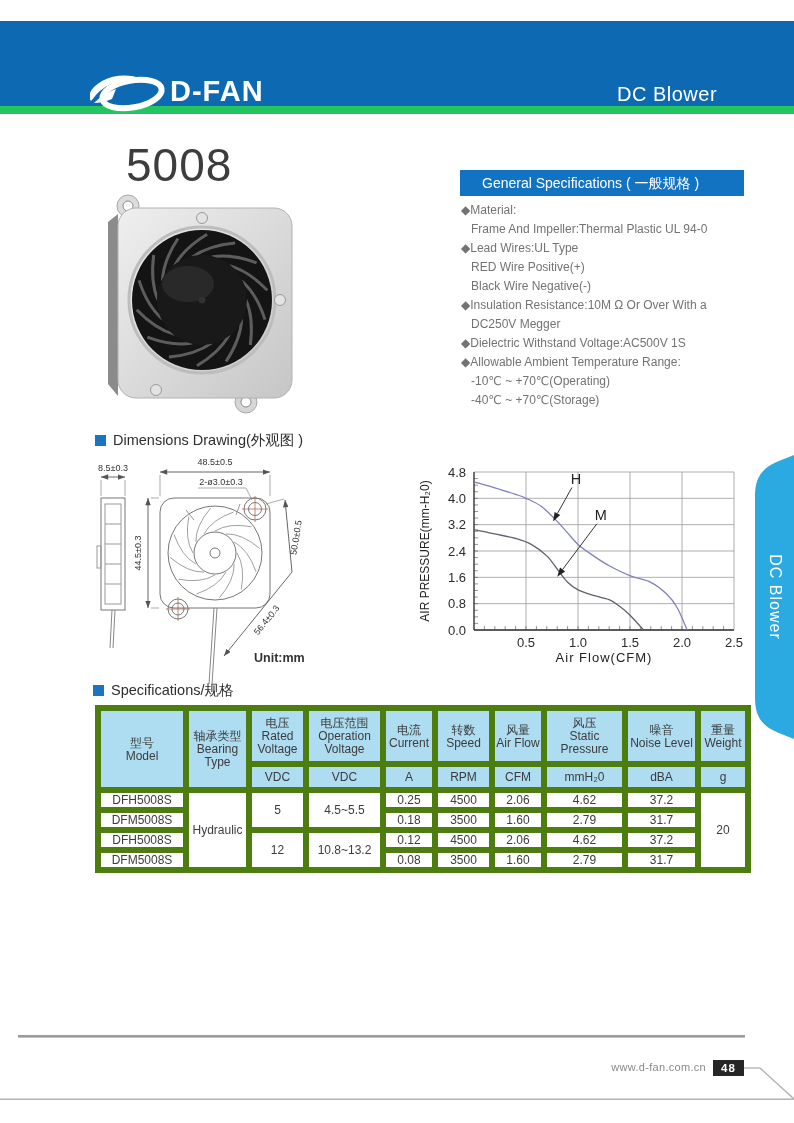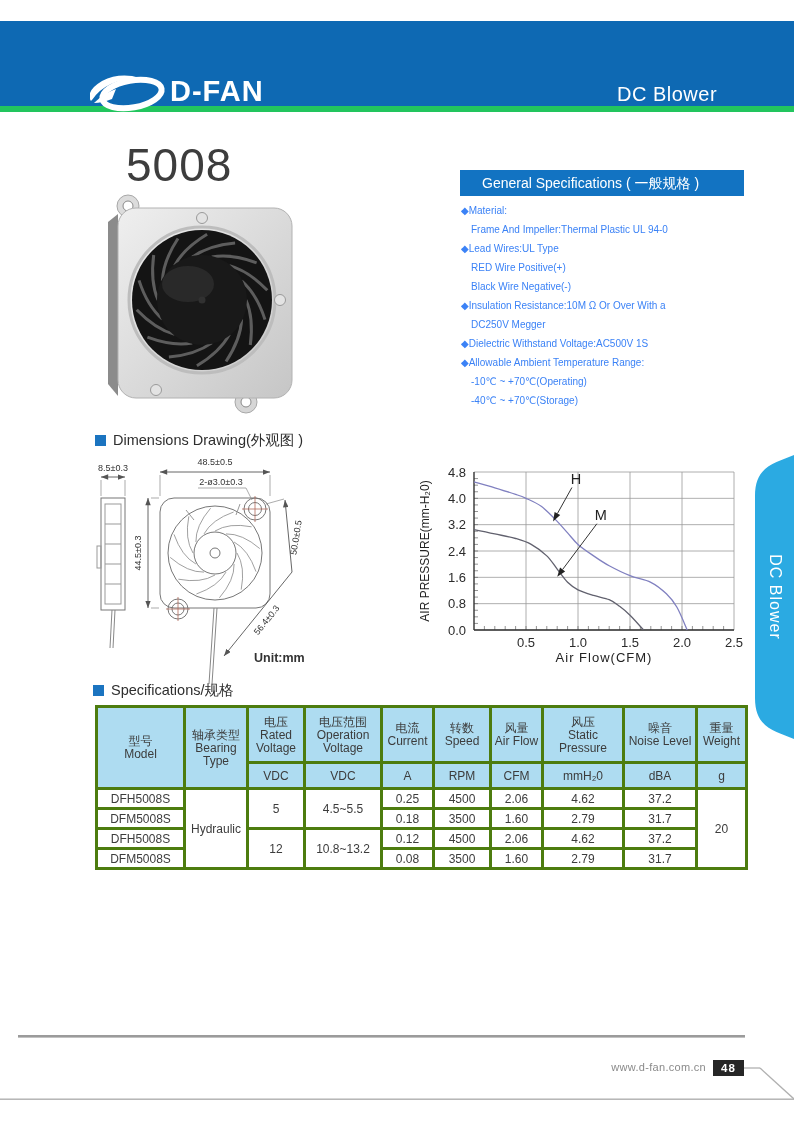--- a/index.html
+++ b/index.html
@@ -1,38 +1,38 @@
 <!DOCTYPE html>
 <html style="--blue-header: #0e69b3; --blue-bar: #1273c2; --tab-blue: #2baae2; --thead-bg: #aedcf1;"><head>
 <meta charset="utf-8">
 <style>
   html,body{margin:0;padding:0;background:#fff;}
   .page{position:relative;width:794px;height:1123px;background:#fff;overflow:hidden;
         font-family:"Liberation Sans","DejaVu Sans",sans-serif;color:#3c3c3c;}
 
   
   .topbar{position:absolute;left:0;top:21px;width:794px;height:85px;
-          background:var(--blue-header,#0e69b3);border-bottom:6px solid #22c55e;}
+          background:var(--blue-header,#0e69b3);border-bottom:8px solid #22c55e;}
   .logo-swoosh{position:absolute;left:90px;top:52px;width:78px;height:42px;}
   .brand{position:absolute;left:170px;top:54px;font-size:29px;font-weight:700;
          color:#fff;letter-spacing:1px;}
   .size-title{position:absolute;left:308px;top:48px;font-size:36px;font-weight:400;
               color:#fff;letter-spacing:1px;}
   .type-title{position:absolute;left:617px;top:62px;font-size:20px;color:#fff;letter-spacing:.5px;}
 
   
   .model-number{position:absolute;left:126px;top:138px;font-size:46px;color:#3d3d3d;letter-spacing:1px;}
   .product-photo{position:absolute;left:98px;top:192px;width:208px;height:222px;}
 
   
   .gen-specs-bar{position:absolute;left:460px;top:170px;width:262px;height:26px;
                  background:var(--blue-bar,#1273c2);color:#fff;font-size:14px;
                  line-height:26px;padding-left:22px;}
-  .gen-specs-list{position:absolute;left:461px;top:201px;width:320px;font-size:10px;
-                  color:#3b82f6;line-height:19px;}
+  .gen-specs-list{position:absolute;left:461px;top:201px;width:320px;font-size:12px;
+                  color:#737373;line-height:19px;}
   .spec-line.ind{padding-left:10px;}
 
   
   .section-title{position:absolute;font-size:14.5px;color:#2e2e2e;display:flex;align-items:center;}
   .section-title .bullet{width:11px;height:11px;background:#1b74c0;margin-right:7px;flex:0 0 auto;}
   .dims-title{left:95px;top:431px;}
   .curves-title{left:464px;top:431px;}
   .specs-title{left:93px;top:681px;}
 
   
@@ -41,21 +41,21 @@
   .chart-svg{position:absolute;left:412px;top:458px;width:340px;height:212px;}
   .chart-svg text{font-family:"Liberation Sans","DejaVu Sans",sans-serif;}
   .axis-title{fill:#222;}
 
   
   .side-tab{position:absolute;left:744px;top:452px;width:50px;height:290px;color:var(--tab-blue,#2baae2);}
 
   
   .spec-table{position:absolute;left:95px;top:705px;width:650px;border-collapse:collapse;
               table-layout:fixed;font-size:12px;color:#3c3c3c;border:2px solid #333;}
-  .spec-table th,.spec-table td{border:3px solid #4d7c0f;text-align:center;vertical-align:middle;
+  .spec-table th,.spec-table td{border:6px solid #4d7c0f;text-align:center;vertical-align:middle;
               padding:0;font-weight:400;overflow:hidden;}
   .spec-table thead th{background:var(--thead-bg,#aedcf1);}
   .spec-table thead tr.names{height:56px;}
   .spec-table thead tr.units{height:26px;}
   .spec-table tbody tr{height:20px;}
   .spec-table .zh{display:block;font-size:12px;line-height:14px;}
   .spec-table .en{display:block;font-size:12px;line-height:13px;}
 
   
   .footer-svg{position:absolute;left:0;top:1028px;width:794px;height:95px;}

